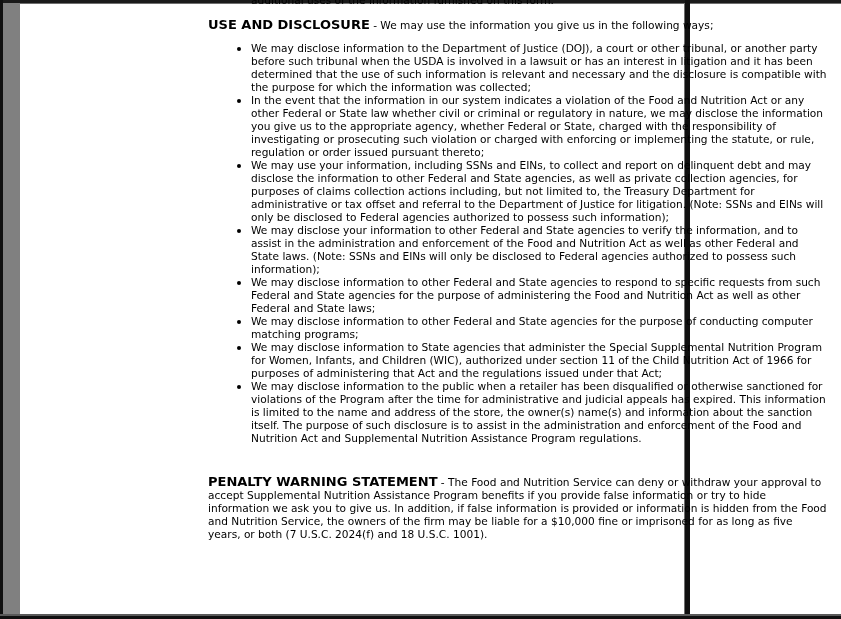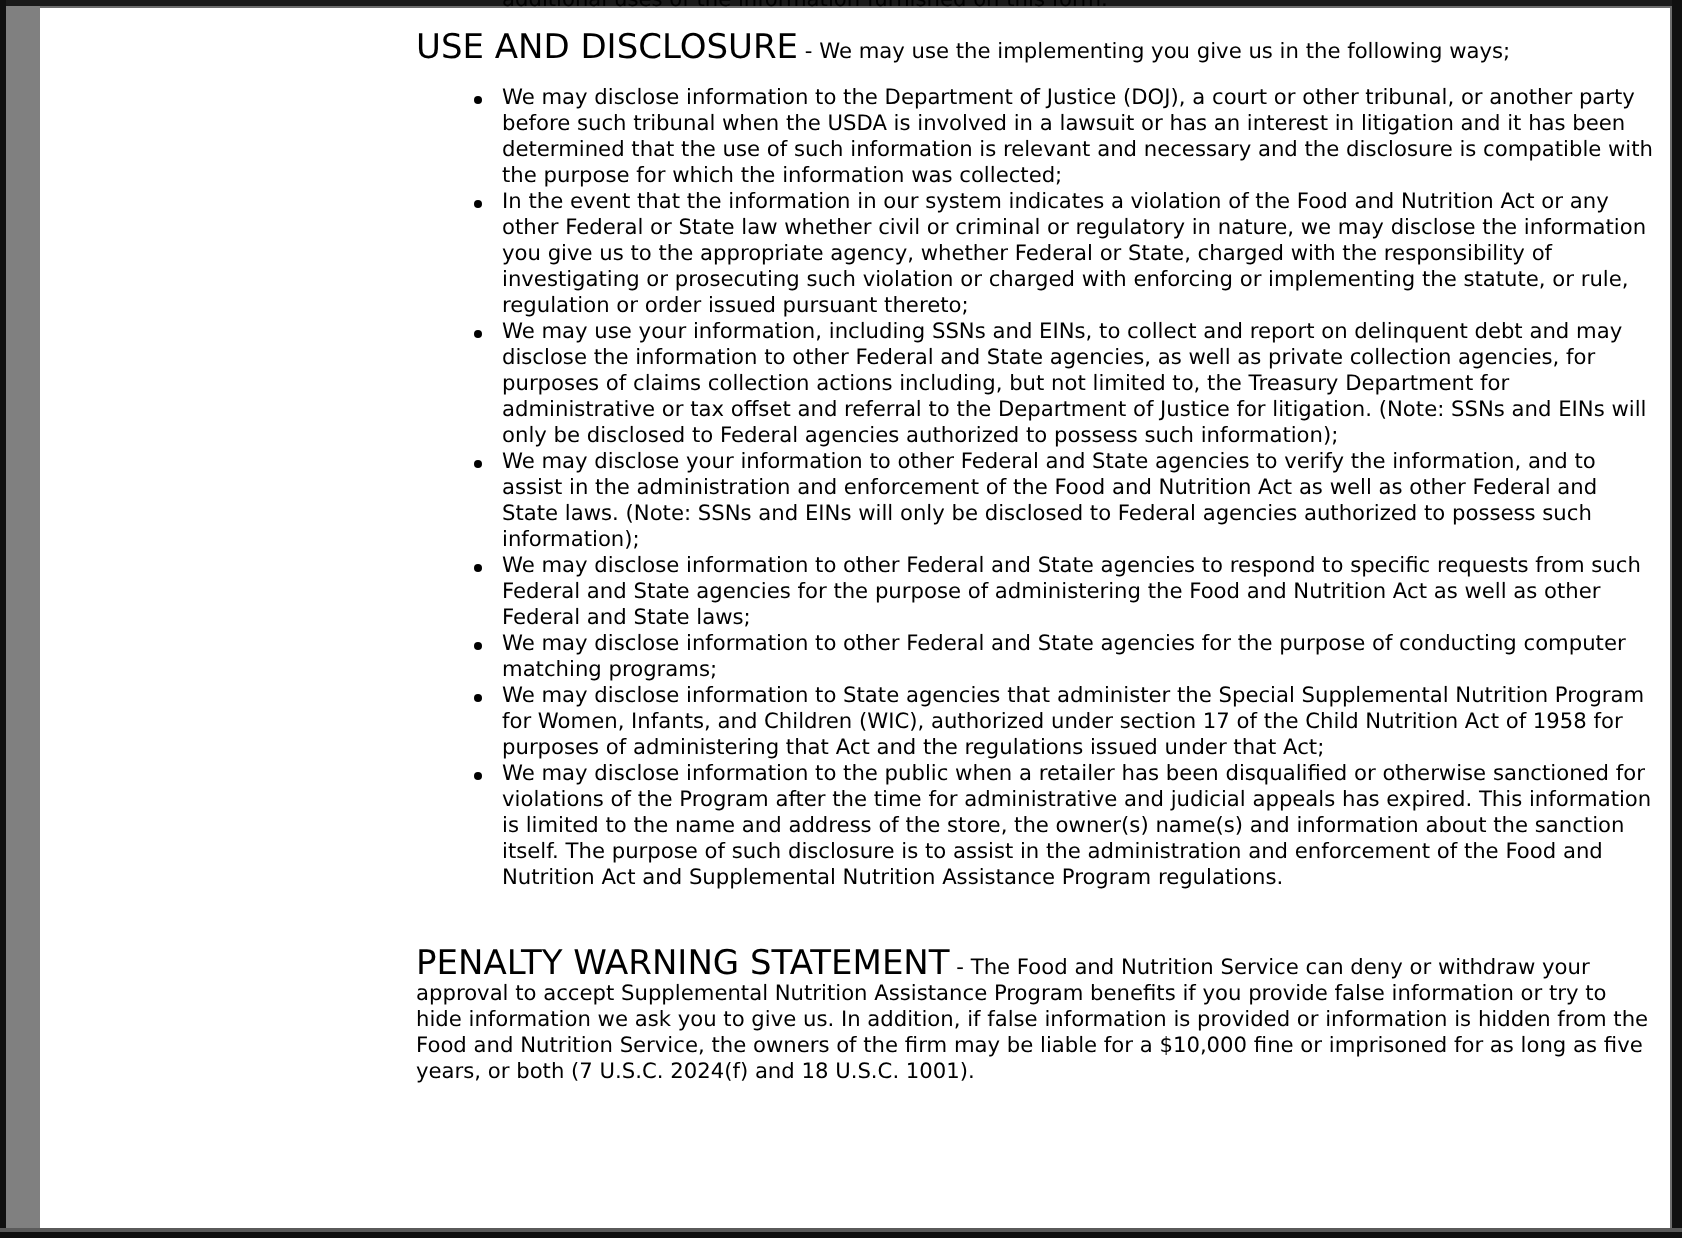--- a/index.html
+++ b/index.html
@@ -6,21 +6,21 @@
     margin: 0;
     padding: 0;
     width: 841px;
     height: 619px;
     overflow: hidden;
     background: #ffffff;
   }
   .window {
     position: absolute;
     left: 0; top: 0;
-    width: 841px;
+    width: 690px;
     height: 619px;
     box-sizing: border-box;
     background: #ffffff;
   }
   .frame-top {
     position: absolute; left: 0; top: 0; width: 841px; height: 3px;
     background: #1a1a1a;
   }
   .frame-top-inner {
     position: absolute; left: 0; top: 3px; width: 841px; height: 1px;
@@ -61,22 +61,22 @@
     color: #000000;
   }
   .content p {
     margin: 0;
   }
   .prev-tail {
     padding-left: 43px;
     margin-bottom: 11px !important;
   }
   .section-heading {
-    font-weight: normal;
-    font-size: 17px;
+    font-weight: bold;
+    font-size: 13px;
   }
   .section-intro {
     margin-bottom: 10px !important;
   }
   ul.disclosures {
     margin: 0 0 30px 0;
     padding: 0 0 0 43px;
     list-style: none;
   }
   ul.disclosures li {
@@ -106,28 +106,28 @@
   <div class="frame-left"></div>
   <div class="left-strip"></div>
   <div class="frame-right"></div>
   <div class="frame-right-inner"></div>
   <div class="frame-bottom-inner"></div>
   <div class="frame-bottom"></div>
 
   <div class="content">
     <p class="prev-tail">additional uses of the information furnished on this form.</p>
 
-    <p class="section-intro"><span class="section-heading">USE AND DISCLOSURE</span><span> - We may use the implementing you give us in the following ways;</span></p>
+    <p class="section-intro"><span class="section-heading">USE AND DISCLOSURE</span><span> - We may use the information you give us in the following ways;</span></p>
 
     <ul class="disclosures">
       <li><span class="bullet"></span><span>We may disclose information to the Department of Justice (DOJ), a court or other tribunal, or another party before such tribunal when the USDA is involved in a lawsuit or has an interest in litigation and it has been determined that the use of such information is relevant and necessary and the disclosure is compatible with the purpose for which the information was collected;</span></li>
       <li><span class="bullet"></span><span>In the event that the information in our system indicates a violation of the Food and Nutrition Act or any other Federal or State law whether civil or criminal or regulatory in nature, we may disclose the information you give us to the appropriate agency, whether Federal or State, charged with the responsibility of investigating or prosecuting such violation or charged with enforcing or implementing the statute, or rule, regulation or order issued pursuant thereto;</span></li>
       <li><span class="bullet"></span><span>We may use your information, including SSNs and EINs, to collect and report on delinquent debt and may disclose the information to other Federal and State agencies, as well as private collection agencies, for purposes of claims collection actions including, but not limited to, the Treasury Department for administrative or tax offset and referral to the Department of Justice for litigation. (Note: SSNs and EINs will only be disclosed to Federal agencies authorized to possess such information);</span></li>
       <li><span class="bullet"></span><span>We may disclose your information to other Federal and State agencies to verify the information, and to assist in the administration and enforcement of the Food and Nutrition Act as well as other Federal and State laws. (Note: SSNs and EINs will only be disclosed to Federal agencies authorized to possess such information);</span></li>
       <li><span class="bullet"></span><span>We may disclose information to other Federal and State agencies to respond to specific requests from such Federal and State agencies for the purpose of administering the Food and Nutrition Act as well as other Federal and State laws;</span></li>
       <li><span class="bullet"></span><span>We may disclose information to other Federal and State agencies for the purpose of conducting computer matching programs;</span></li>
-      <li><span class="bullet"></span><span>We may disclose information to State agencies that administer the Special Supplemental Nutrition Program for Women, Infants, and Children (WIC), authorized under section 17 of the Child Nutrition Act of 1958 for purposes of administering that Act and the regulations issued under that Act;</span></li>
+      <li><span class="bullet"></span><span>We may disclose information to State agencies that administer the Special Supplemental Nutrition Program for Women, Infants, and Children (WIC), authorized under section 11 of the Child Nutrition Act of 1966 for purposes of administering that Act and the regulations issued under that Act;</span></li>
       <li><span class="bullet"></span><span>We may disclose information to the public when a retailer has been disqualified or otherwise sanctioned for violations of the Program after the time for administrative and judicial appeals has expired. This information is limited to the name and address of the store, the owner(s) name(s) and information about the sanction itself. The purpose of such disclosure is to assist in the administration and enforcement of the Food and Nutrition Act and Supplemental Nutrition Assistance Program regulations.</span></li>
     </ul>
 
     <p class="penalty"><span class="section-heading">PENALTY WARNING STATEMENT</span><span> - The Food and Nutrition Service can deny or withdraw your approval to accept Supplemental Nutrition Assistance Program benefits if you provide false information or try to hide information we ask you to give us. In addition, if false information is provided or information is hidden from the Food and Nutrition Service, the owners of the firm may be liable for a $10,000 fine or imprisoned for as long as five years, or both (7 U.S.C. 2024(f) and 18 U.S.C. 1001).</span></p>
   </div>
 </div>
 
 </body></html>

